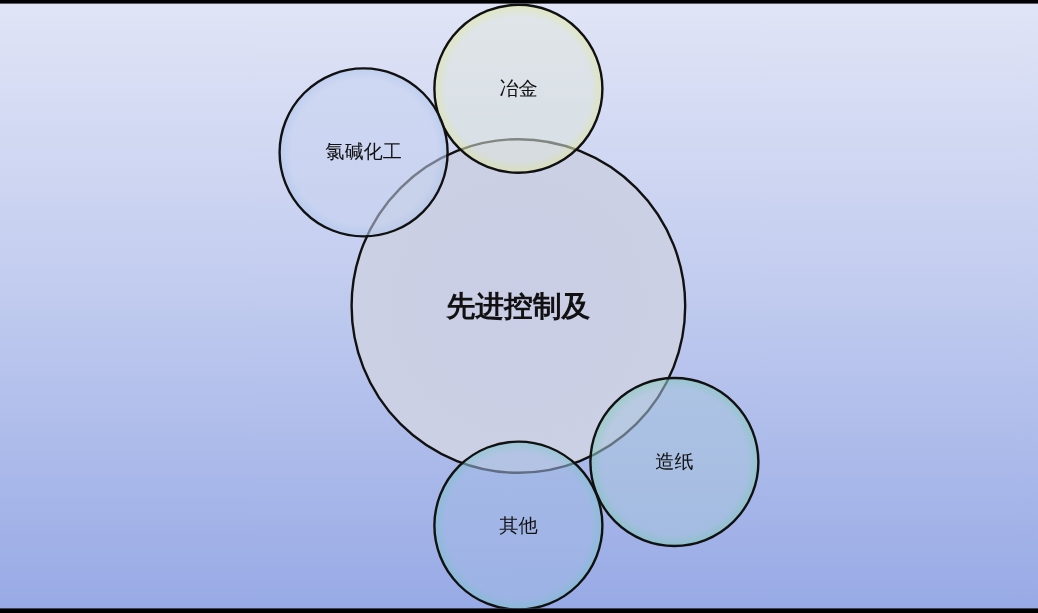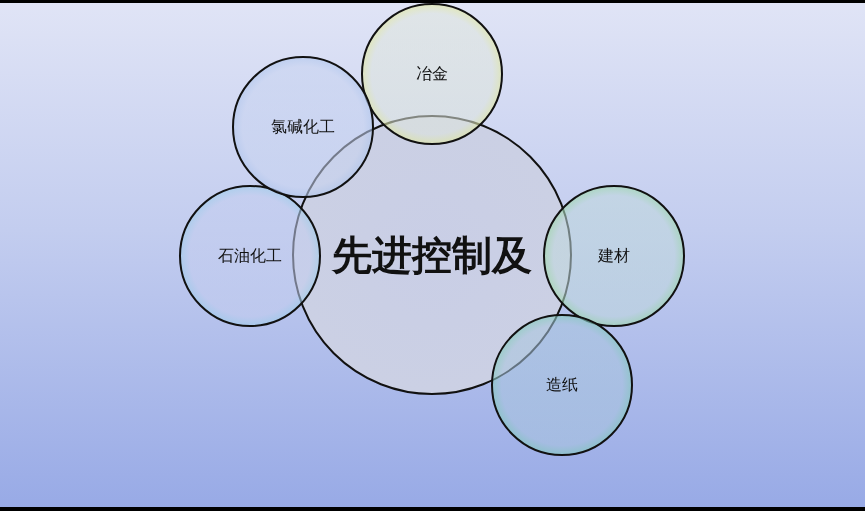--- a/index.html
+++ b/index.html
@@ -4,48 +4,45 @@
 <style>
   html, body { margin:0; padding:0; }
   body { width:865px; height:511px; overflow:hidden; background:#000; font-family:"DejaVu Sans", sans-serif; }
   #stage { position:absolute; left:0; top:3px; width:865px; height:504px;
     background: linear-gradient(to bottom, #e0e4f6 0%, #c3cdef 45%, #98aae6 100%); overflow:hidden; }
   .bubble { position:absolute; border-radius:50%; box-sizing:border-box; border:2px solid #111;
     display:flex; align-items:center; justify-content:center; }
   .center-bubble { z-index:1; }
   .sat { z-index:2; }
   .bubble .label { position:relative; z-index:3; color:#111; font-size:16px; white-space:nowrap; }
-  .center-bubble .label { font-weight:bold; font-size:40px; line-height:52px; text-align:center; }
+  .center-bubble .label { font-weight:bold; font-size:24px; line-height:52px; text-align:center; }
 </style>
 </head>
 <body>
 
 <div id="stage">
   <div class="bubble center-bubble" style="left:292px; top:112px; width:280px; height:280px;
               background: radial-gradient(circle at 50% 50%, #c9cee6 0%, #cbd0e4 70%, #e8cf8c 88%, #f2b63a 100%);">
     <div class="label">
       <div>先进控制及</div>
     </div>
   </div>
 
   <div class="bubble sat" style="left:361px; top:0px; width:142px; height:142px; background: radial-gradient(circle at 50% 50%, rgba(223,230,220,0.55) 0%, rgba(223,230,220,0.55) 62%, rgba(230,239,46,0.85) 100%);">
     <span class="label">冶金</span>
   </div>
 
 
-  <div class="bubble sat" style="left:543px; top:182px; width:142px; height:142px; background: radial-gradient(circle at 50% 50%, rgba(191,216,220,0.55) 0%, rgba(191,216,220,0.55) 62%, rgba(93,220,74,0.85) 100%);">
-    <span class="label">建材</span>
-  </div>
 
   <div class="bubble sat" style="left:491px; top:311px; width:142px; height:142px; background: radial-gradient(circle at 50% 50%, rgba(167,196,221,0.55) 0%, rgba(167,196,221,0.55) 62%, rgba(63,214,122,0.85) 100%); text-align: right;">
     <span class="label">造纸</span>
   </div>
 
+  <div class="bubble sat" style="left:361px; top:364px; width:142px; height:142px; background: radial-gradient(circle at 50% 50%, rgba(160,184,228,0.55) 0%, rgba(160,184,228,0.55) 62%, rgba(63,214,160,0.85) 100%);">
+    <span class="label">其他</span>
+  </div>
 
 
-  <div class="bubble sat" style="left:179px; top:182px; width:142px; height:142px; background: radial-gradient(circle at 50% 50%, rgba(195,205,239,0.55) 0%, rgba(195,205,239,0.55) 62%, rgba(92,204,224,0.85) 100%);">
-    <span class="label">石油化工</span>
-  </div>
 
   <div class="bubble sat" style="left:232px; top:53px; width:142px; height:142px; background: radial-gradient(circle at 50% 50%, rgba(199,211,240,0.55) 0%, rgba(199,211,240,0.55) 62%, rgba(132,174,230,0.85) 100%); justify-content: center;">
     <span class="label">氯碱化工</span>
   </div>
 </div>
 
 </body></html>

